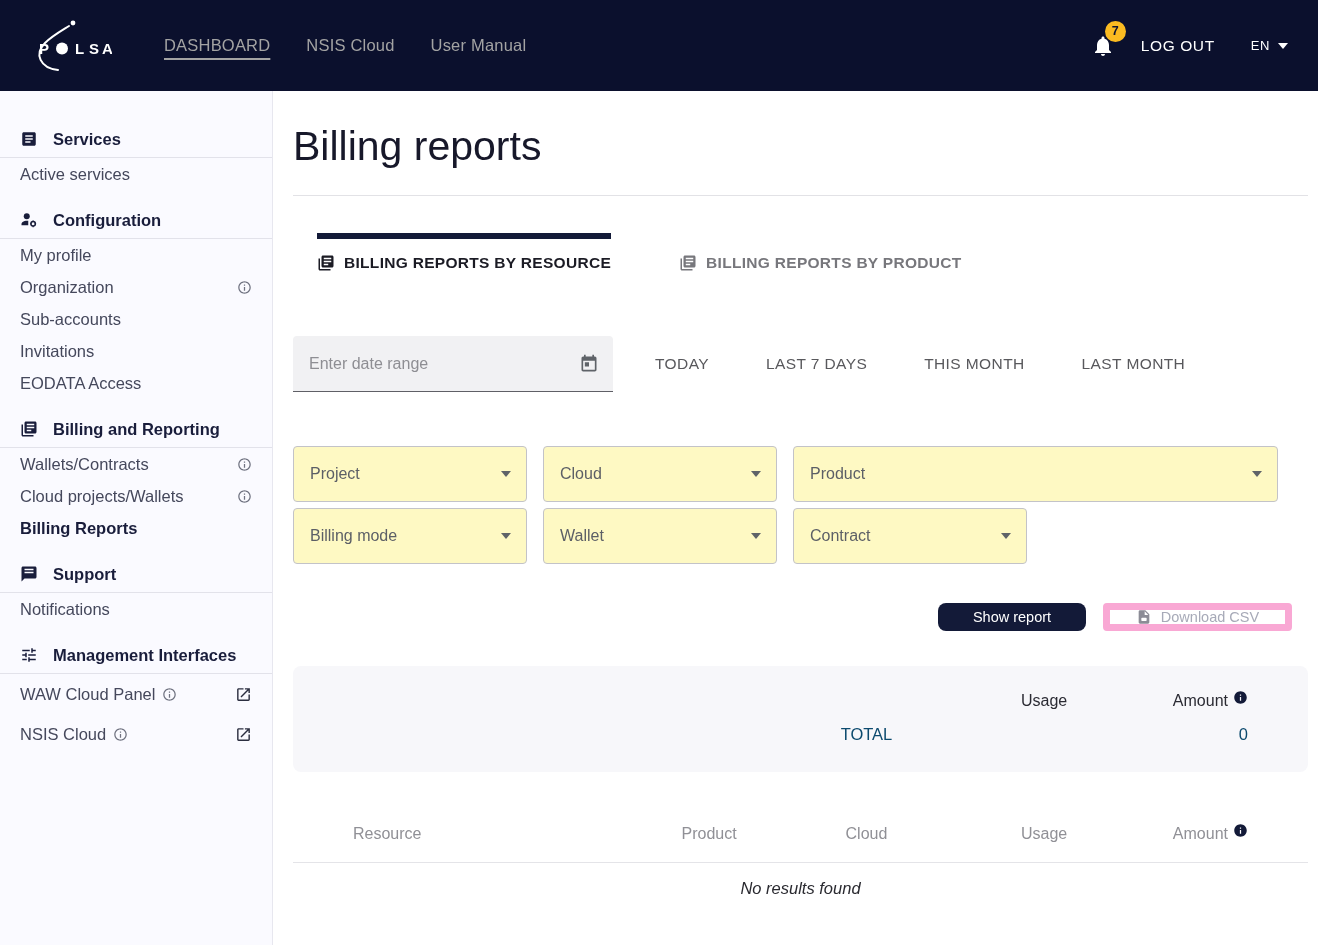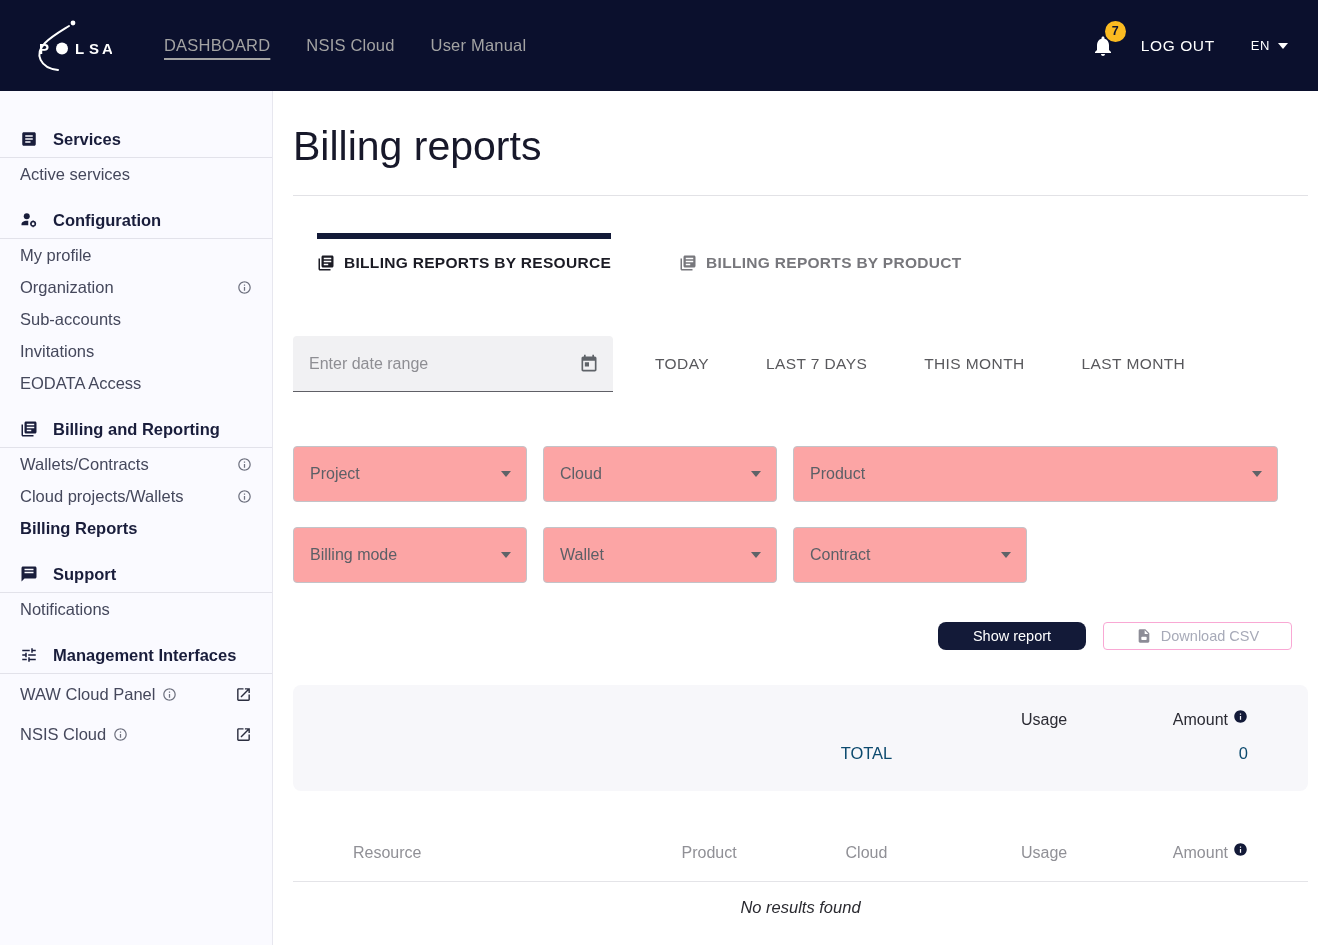--- a/index.html
+++ b/index.html
@@ -54,31 +54,31 @@
   .tab.active .tab-label{color:#1b1b24;}
 
   .date-row{display:flex;align-items:center;margin-top:61px;}
   .date-input{width:320px;height:56px;background:#f1f1f3;border-bottom:1px solid #5f5f66;
               border-radius:4px 4px 0 0;display:flex;align-items:center;padding:0 14px 0 16px;cursor:text;}
   .date-placeholder{color:#8e8e93;font-size:16px;flex:1;}
   .quick-ranges{display:flex;align-items:center;gap:57px;margin-left:42px;}
   .quick-btn{font-size:15.5px;font-weight:500;letter-spacing:.4px;color:#58585c;cursor:pointer;}
 
   .filters-row{display:flex;gap:16px;margin-top:54px;}
-  .filters-row.second{margin-top:25px;text-align:center;}
+  .filters-row.second{margin-top:6px;text-align:center;}
   .select{height:56px;border:1px solid #c3c3c8;border-radius:4px;display:flex;align-items:center;
-          justify-content:space-between;padding:0 15px 0 16px;cursor:pointer;background:#fca5a5;}
+          justify-content:space-between;padding:0 15px 0 16px;cursor:pointer;background:#fef9c3;}
   .select .sel-label{color:#5c5f66;font-size:16px;}
   .sel-arrow{width:0;height:0;border-left:5px solid transparent;border-right:5px solid transparent;border-top:6px solid #5f6368;}
   .w-norm{width:234px;} .w-wide{width:485px;}
 
   .actions-row{display:flex;justify-content:flex-end;align-items:center;gap:17px;margin-top:39px;padding-right:16px;}
   .btn-primary{width:148px;height:28px;background:#131a38;color:#fff;border:none;border-radius:8px;
                font-size:14.5px;font-family:inherit;cursor:pointer;display:flex;align-items:center;justify-content:center;}
-  .btn-outline{width:189px;height:28px;background:#fff;border:1px solid #f9a8d4;border-radius:4px;
+  .btn-outline{width:189px;height:28px;background:#fff;border:7px solid #f9a8d4;border-radius:4px;
                color:#a7aab8;font-size:14.5px;font-family:inherit;cursor:pointer;
                display:flex;align-items:center;justify-content:center;gap:9px;}
 
   .cols{display:grid;grid-template-columns:34% 14% 17% 18% 17%;align-items:center;}
   .cell-left{padding-left:60px;text-align:left;}
   .cell-center{text-align:center;}
   .cell-right{display:flex;justify-content:flex-end;align-items:center;gap:5px;padding-right:60px;}
 
   .total-card{margin-top:35px;height:106px;background:#f7f7fa;border-radius:8px;padding-top:20px;}
   .total-head{height:30px;font-size:16px;font-weight:500;color:#2b2b33;}

